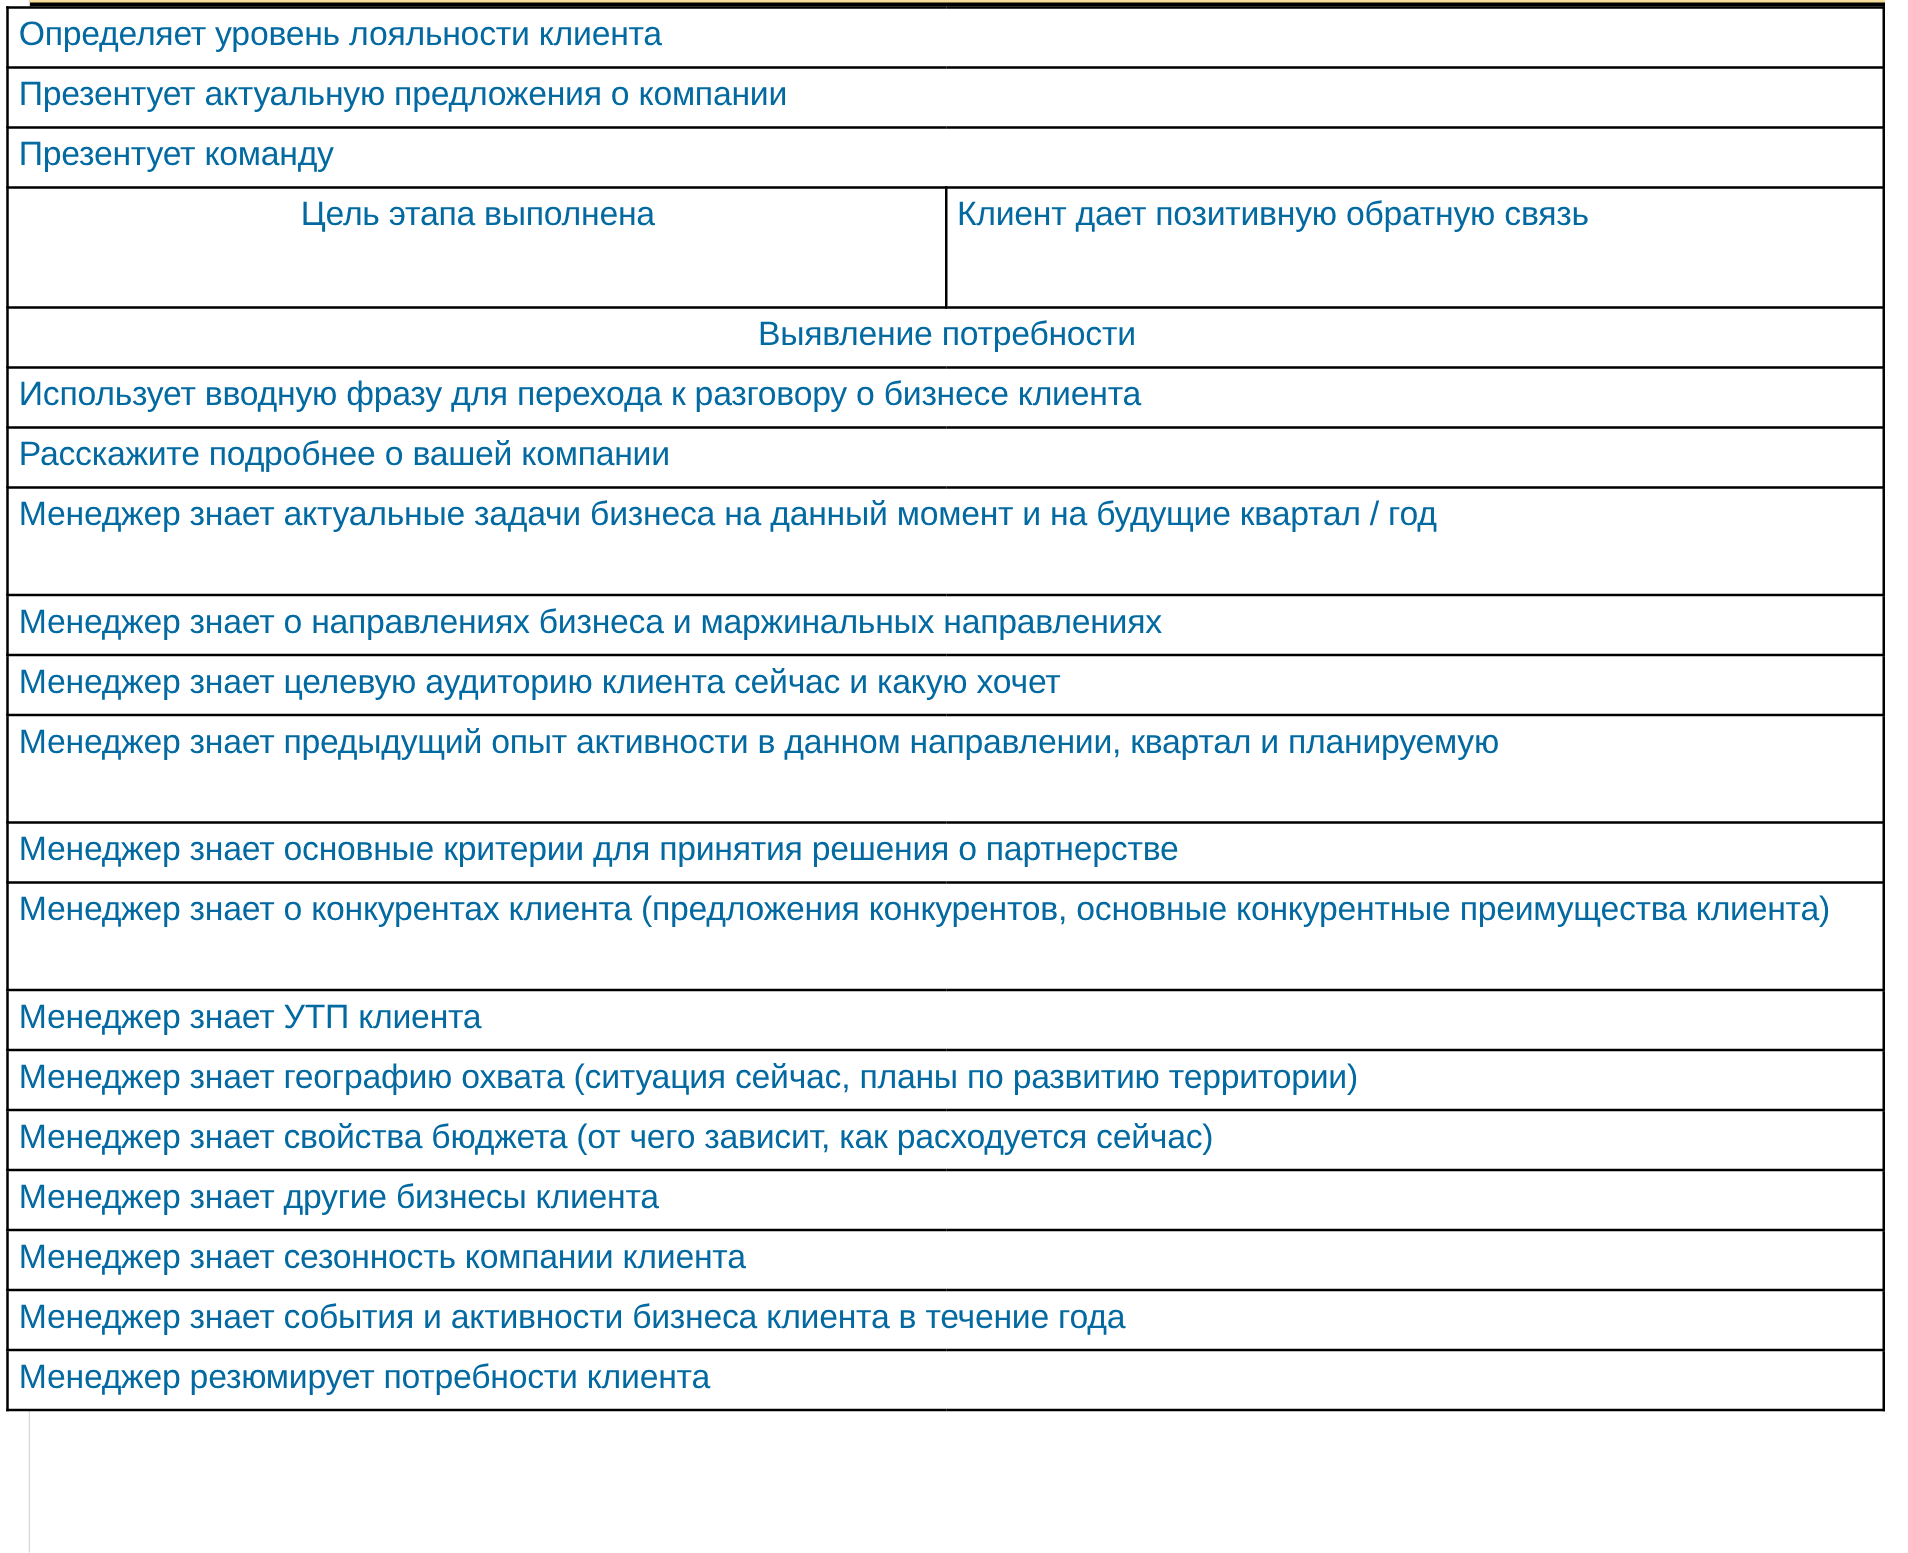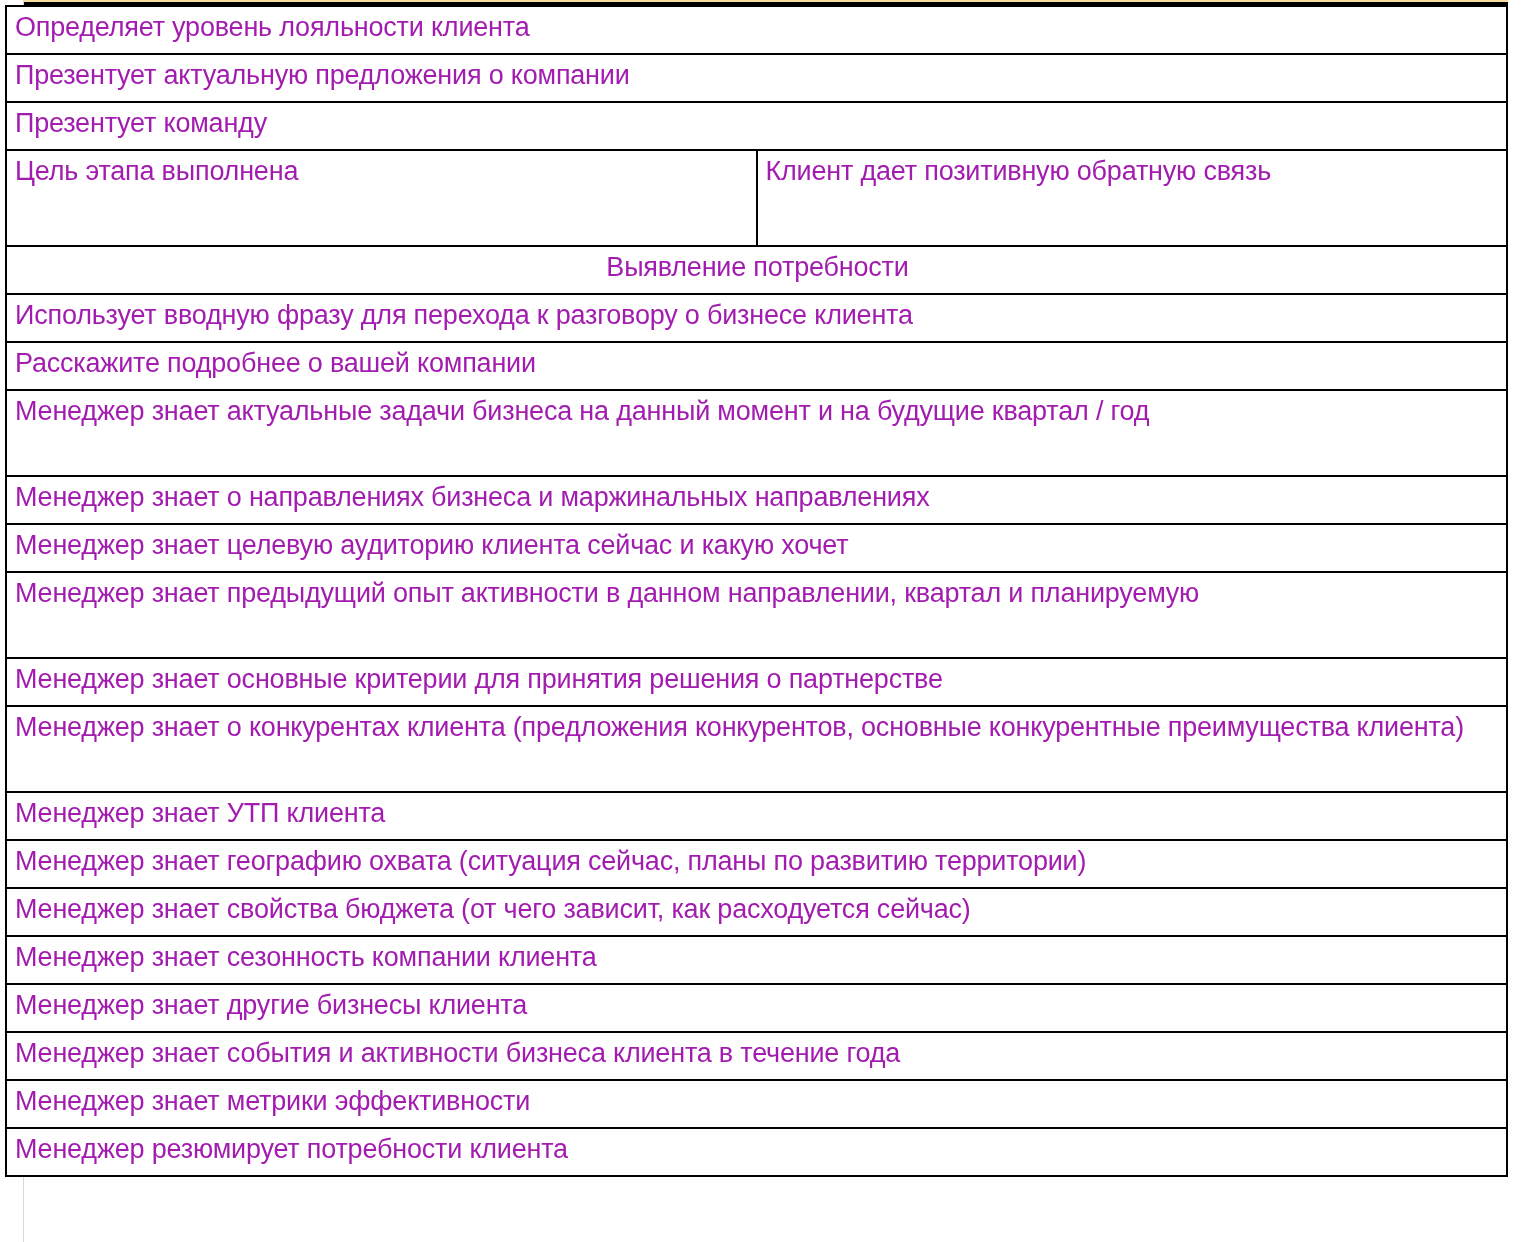--- a/index.html
+++ b/index.html
@@ -61,21 +61,21 @@
     width: 1503px;
     border-collapse: collapse;
     table-layout: fixed;
   }
 
   table.sheet-table td {
     border: 2px solid #000000;
     padding: 2px 6px 4px 8px;
     font-size: 27px;
     line-height: 37px;
-    color: #a21caf;
+    color: #0369a1;
     vertical-align: top;
     letter-spacing: -0.2px;
     background: #ffffff;
     font-weight: 400;
   }
 
   td.task {
     height: 40px;
   }
   td.task-2line {
@@ -88,21 +88,21 @@
     text-align: center;
     height: 40px;
     vertical-align: middle;
     padding-top: 0;
     padding-bottom: 2px;
   }
 
   
   td.goal-label {
     background: #FCF2D7;
-    text-align: left;
+    text-align: center;
     vertical-align: middle;
     height: 88px;
   }
   td.goal-value {
     background: #FCF2D7;
     vertical-align: top;
     width: 462px;
     margin-left: 32px;
   }
 </style>
@@ -164,30 +164,27 @@
       <tr>
         <td class="task" colspan="2">Менеджер знает УТП клиента</td>
       </tr>
       <tr>
         <td class="task" colspan="2">Менеджер знает географию охвата (ситуация сейчас, планы по развитию территории)</td>
       </tr>
       <tr>
         <td class="task" colspan="2">Менеджер знает свойства бюджета (от чего зависит, как расходуется сейчас)</td>
       </tr>
       <tr>
+        <td class="task" colspan="2">Менеджер знает другие бизнесы клиента</td>
+      </tr>
+      <tr>
         <td class="task" colspan="2">Менеджер знает сезонность компании клиента</td>
       </tr>
       <tr>
-        <td class="task" colspan="2">Менеджер знает другие бизнесы клиента</td>
-      </tr>
-      <tr>
         <td class="task" colspan="2">Менеджер знает события и активности бизнеса клиента в течение года</td>
-      </tr>
-      <tr>
-        <td class="task" colspan="2">Менеджер знает метрики эффективности</td>
       </tr>
       <tr>
         <td class="task" colspan="2">Менеджер резюмирует потребности клиента</td>
       </tr>
 
     </tbody>
   </table>
 
 </div>
 

